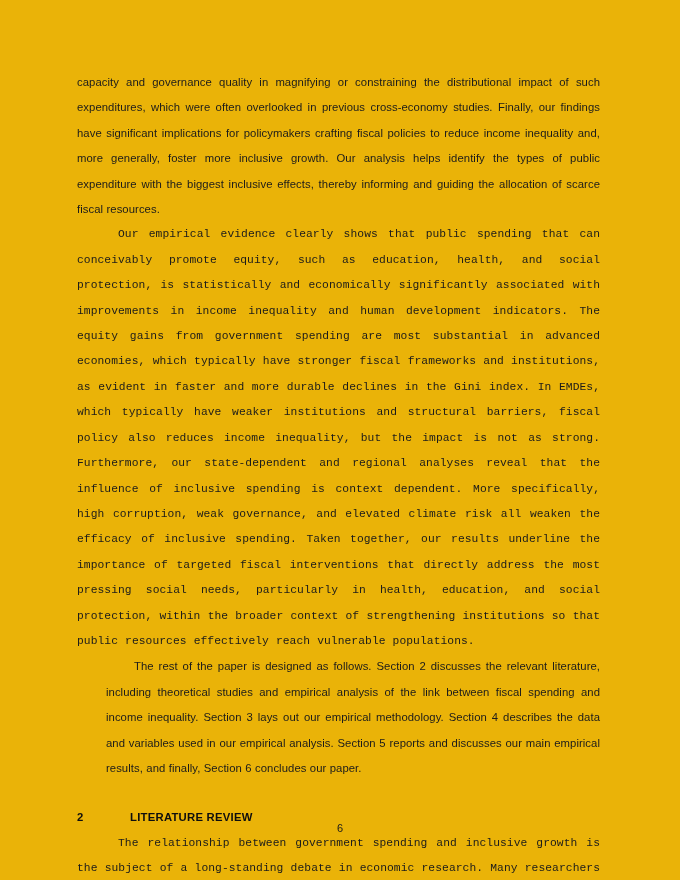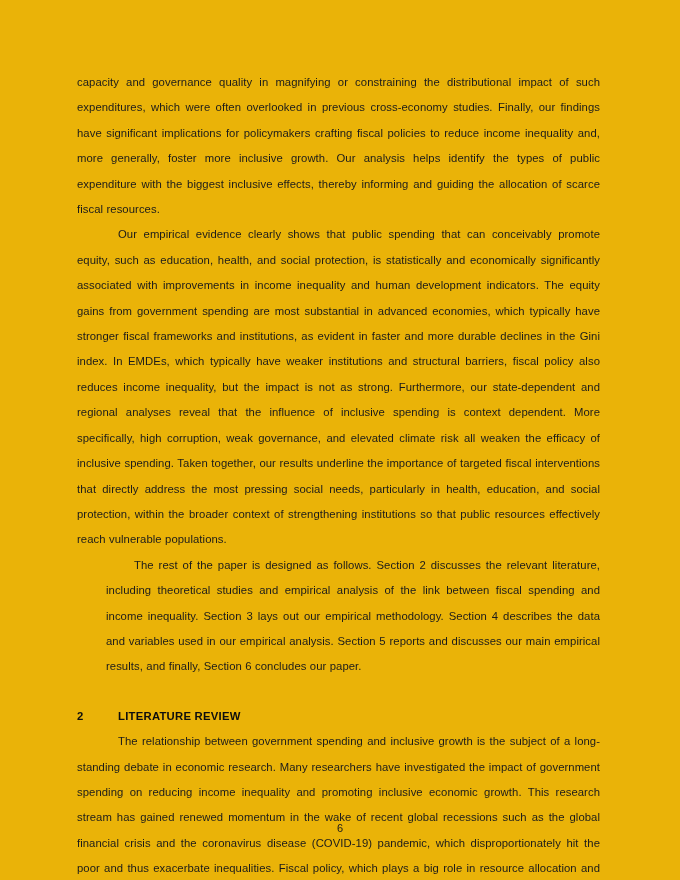--- a/index.html
+++ b/index.html
@@ -33,39 +33,40 @@
     padding: 0;
     font-size: 11.3px;
     line-height: 25.4px;
     text-align: justify;
     text-justify: inter-word;
     color: #1b1b1b;
     letter-spacing: 0.06px;
     word-spacing: 0.2px;
   }
   p.indent-small { text-indent: 28px; margin-left: 29px; }
-  p.indent-large { text-indent: 41px; }
+  p.indent-large { text-indent: 41px; font-family: Liberation Mono, monospace; }
   p.no-indent { text-indent: 0; }
 
   .section-heading {
     margin: 0;
     padding: 0;
     display: flex;
     font-size: 11.3px;
     font-weight: bold;
     line-height: 25.4px;
     color: #0e0e0e;
     letter-spacing: 0.25px;
   }
   .section-heading .sec-num {
     width: 41px;
     flex: 0 0 41px;
   }
   .section-heading .sec-title {
     flex: 1 1 auto;
+    margin-left: 12px;
   }
   .gap-before-heading { height: 24px; }
   .gap-after-heading { height: 0px; }
 
   .page-number {
     position: absolute;
     left: 0;
     top: 820px;
     width: 680px;
     text-align: center;

